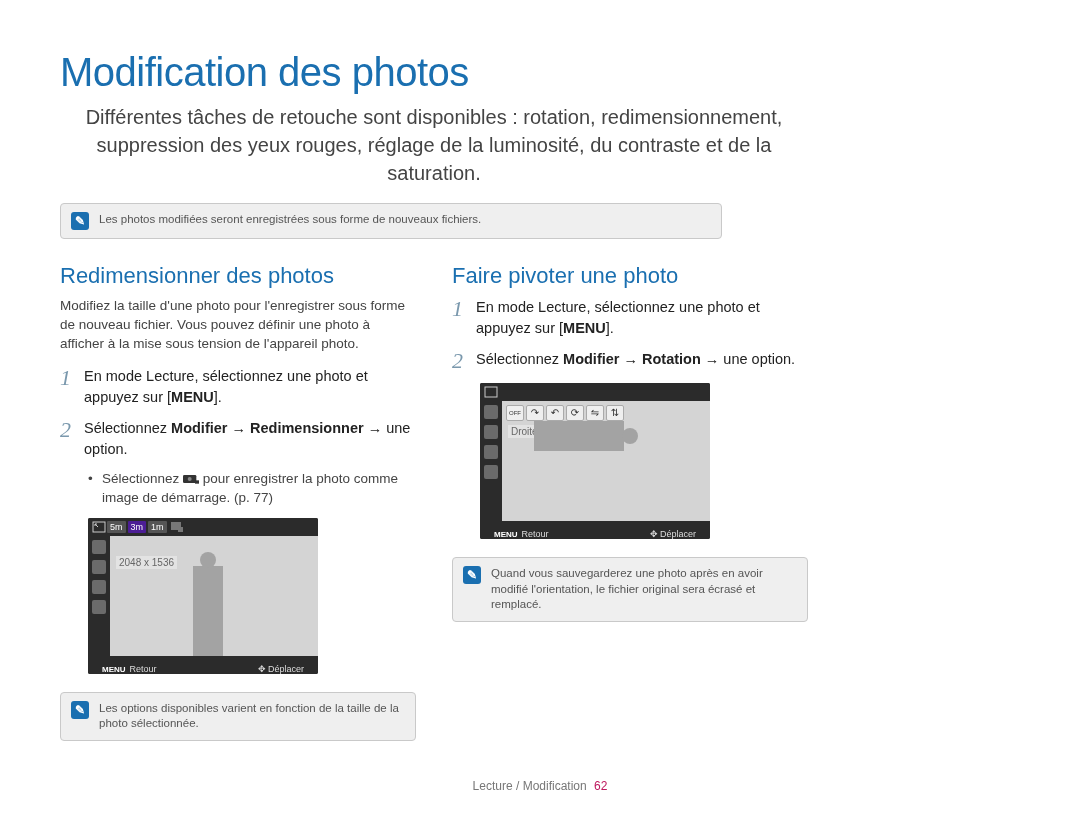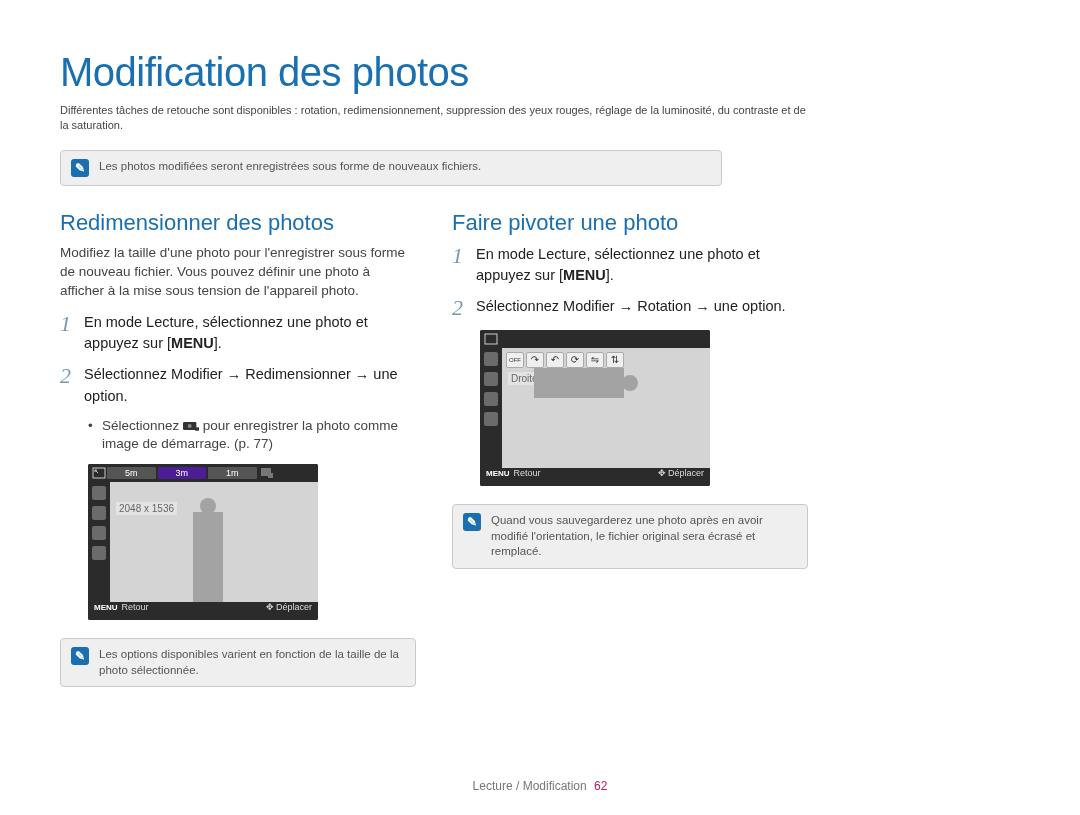--- a/index.html
+++ b/index.html
@@ -19,25 +19,26 @@
     position: relative;
   }
   .title {
     font-size: 40px;
     font-weight: 400;
     color: #1a6fb0;
     letter-spacing: -0.5px;
     margin: 0 0 8px 0;
   }
   .intro {
-    font-size: 11px;
+    font-size: 20px;
     line-height: 1.4;
     color: #444;
     margin: 0 0 16px 0;
     max-width: 960px;
+    text-align: center;
   }
   .note-box {
     display: flex;
     align-items: flex-start;
     border: 1px solid #c9c9c9;
     border-radius: 4px;
     background: #efefef;
     padding: 8px 10px;
     margin: 0 0 24px 0;
   }
@@ -94,21 +95,21 @@
     width: 24px;
     flex: 0 0 24px;
     line-height: 1.1;
     font-family: Georgia, 'Times New Roman', serif;
   }
   .step-body {
     font-size: 14.5px;
     line-height: 1.45;
     color: #222;
   }
-  .step-body .bold { font-weight: normal; }
+  .step-body .bold { font-weight: bold; }
   .menu-label {
     font-weight: bold;
     font-family: Arial, sans-serif;
   }
   .bullet {
     display: flex;
     margin: 4px 0 10px 28px;
     font-size: 13.5px;
     color: #444;
     line-height: 1.4;
@@ -137,21 +138,21 @@
     display: flex;
     align-items: center;
     height: 18px;
     background: #2b2b2b;
     padding: 0 4px;
   }
   .lcd-top .sz {
     background: #555;
     color: #fff;
     font-size: 9px;
-    padding: 1px 18px;
+    padding: 1px 3px;
     margin: 0 1px;
     border-radius: 1px;
   }
   .lcd-top .sz.sel { background: #4c1d95; }
   .lcd-main {
     display: flex;
     height: 120px;
     background: #d8d8d8;
   }
   .lcd-side {
@@ -199,24 +200,24 @@
   }
   .silhouette.rot {
     transform: rotate(90deg);
     transform-origin: center;
     left: 30%;
     bottom: 40px;
   }
   .lcd-bot {
     display: flex;
     justify-content: space-between;
-    align-items: flex-start;
+    align-items: flex-end;
     height: 18px;
     background: #2b2b2b;
-    padding: 0 6px;
+    padding: 0 14px;
     font-size: 9px;
   }
   .lcd-bot span.tag { font-weight: bold; font-size: 8px; margin-right: 4px; color: #fff; }
   .rot-icons {
     position: absolute;
     top: 24px;
     left: 6px;
     display: flex;
     gap: 2px;
   }

